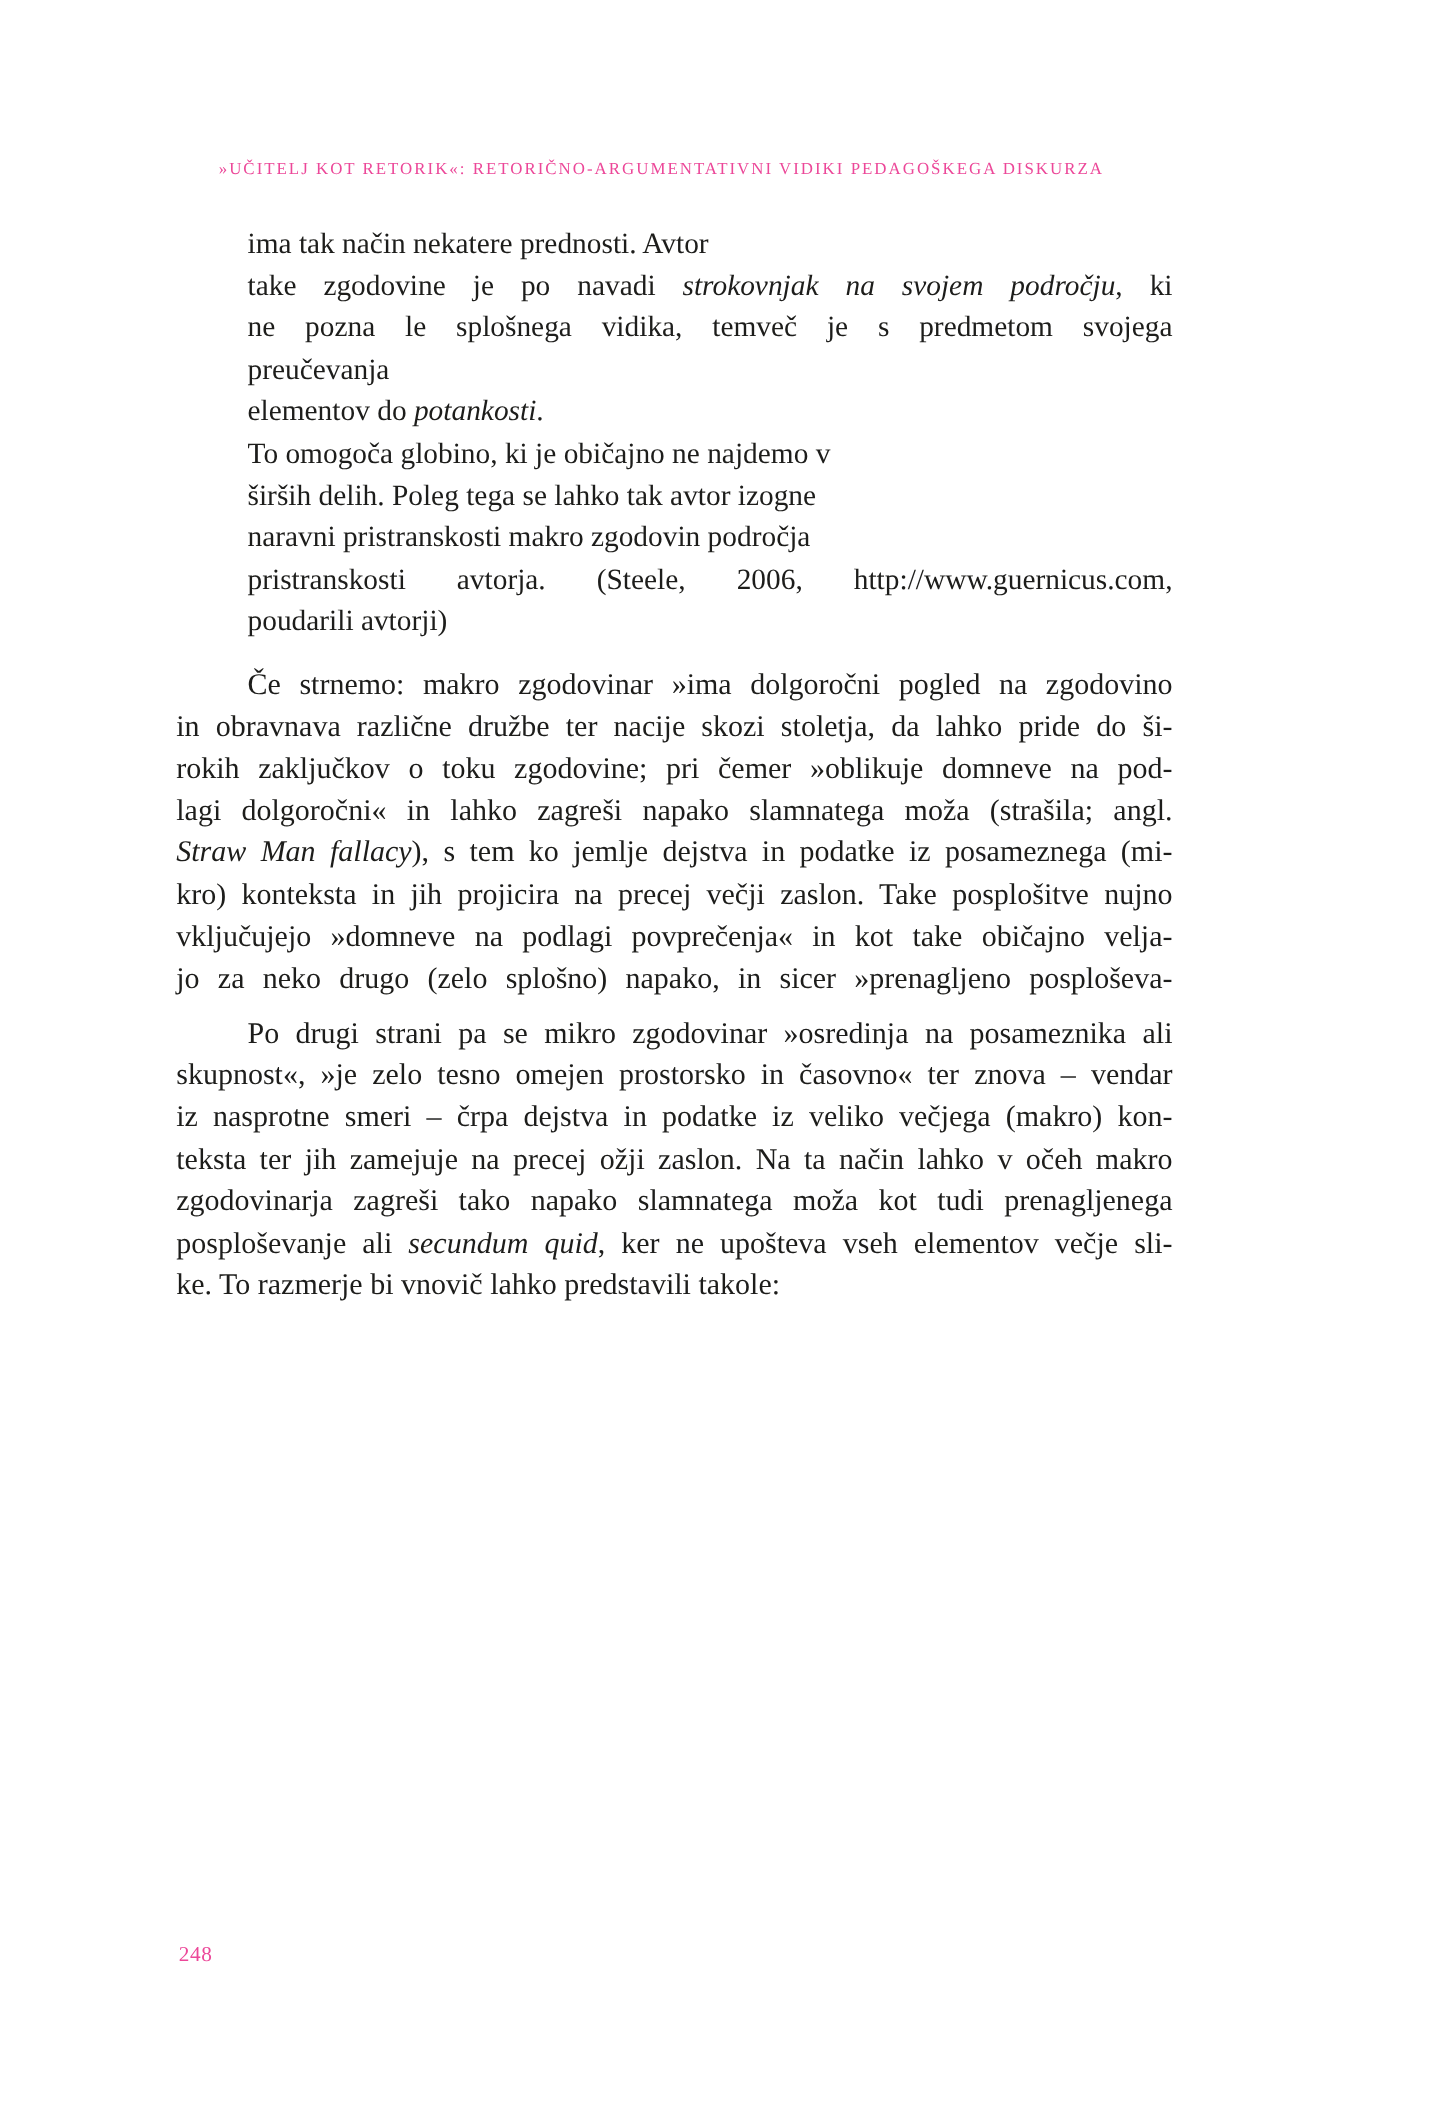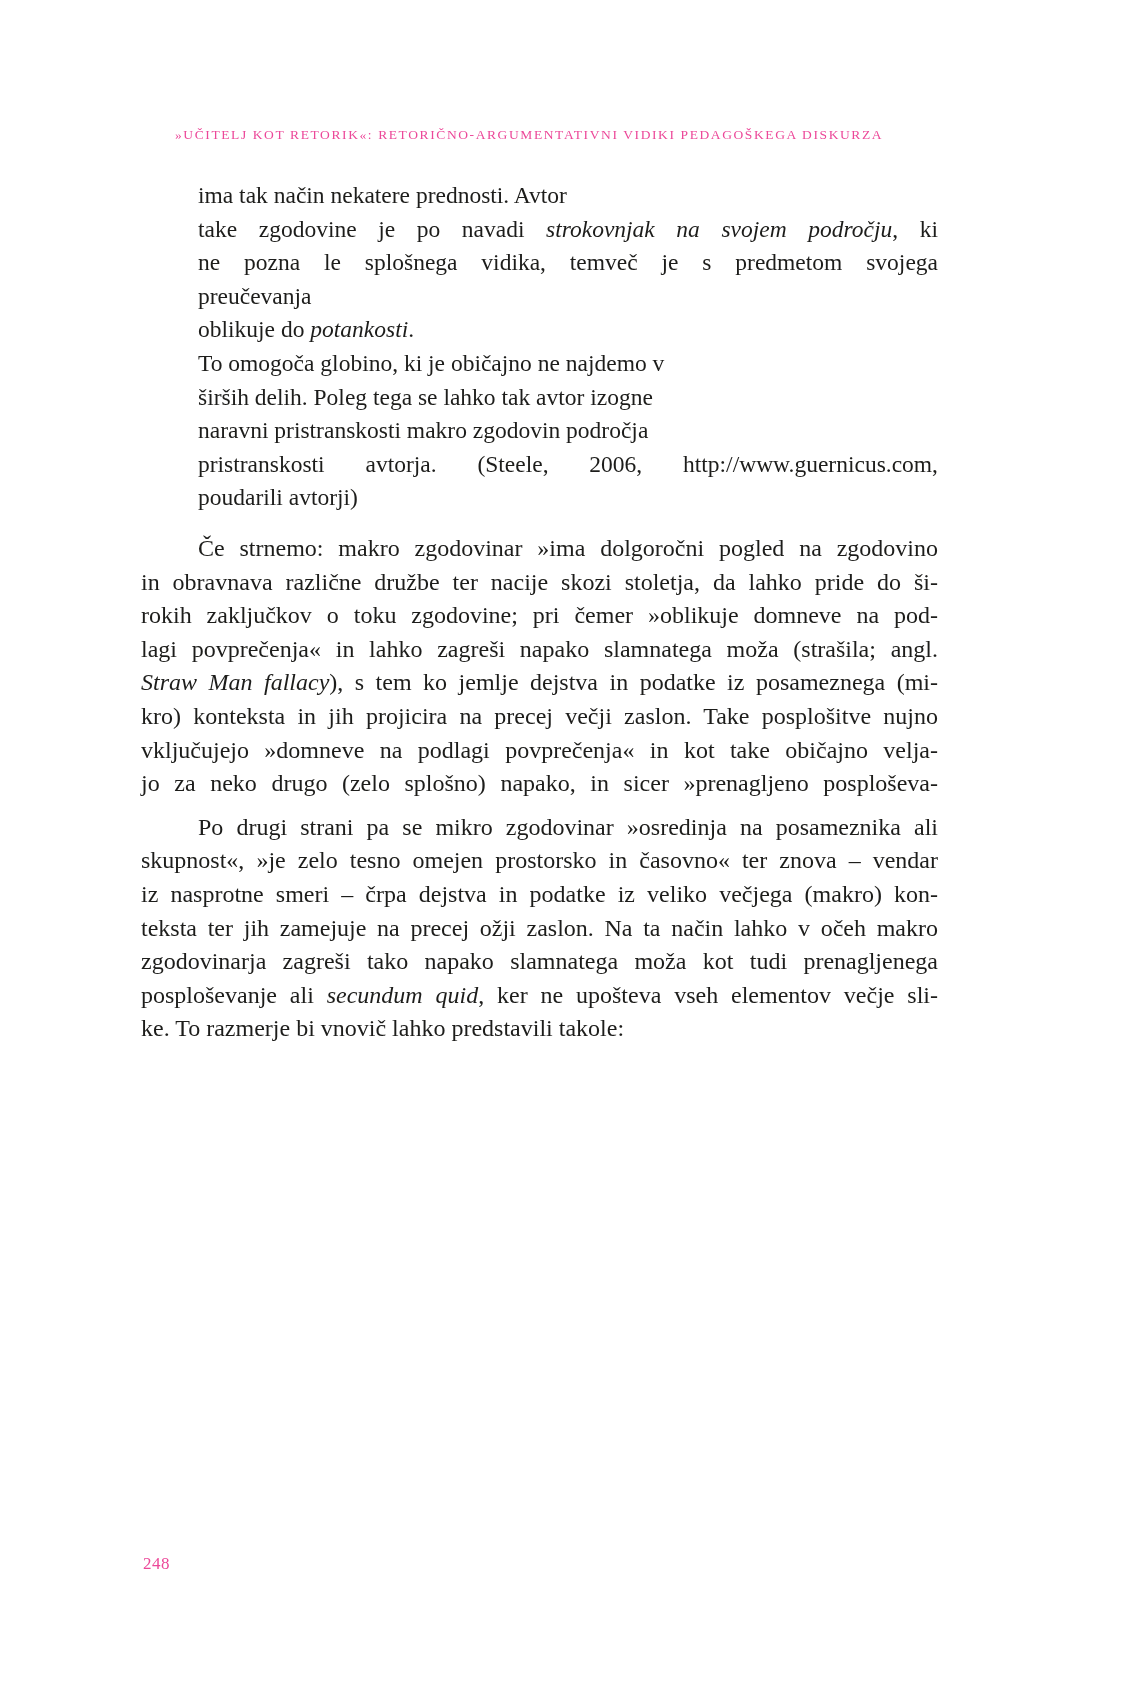--- a/index.html
+++ b/index.html
@@ -23,34 +23,34 @@
 </head>
 <body>
 
 <div class="running-head">»UČITELJ KOT RETORIK«: RETORIČNO-ARGUMENTATIVNI VIDIKI PEDAGOŠKEGA DISKURZA</div>
 
 <div class="quote" id="quote">
     <span class="ln"><span>ima tak način nekatere prednosti. Avtor</span></span>
     <span class="ln just"><span>take zgodovine je po navadi </span><em>strokovnjak na svojem področju</em><span>, ki</span></span>
     <span class="ln just"><span>ne pozna le splošnega vidika, temveč je s predmetom svojega</span></span>
     <span class="ln"><span>preučevanja</span></span>
-    <span class="ln"><span>oblikuje do </span><em>potankosti</em><span>.</span></span>
+    <span class="ln"><span>elementov do </span><em>potankosti</em><span>.</span></span>
     <span class="ln"><span>To omogoča globino, ki je običajno ne najdemo v</span></span>
     <span class="ln"><span>širših delih. Poleg tega se lahko tak avtor izogne</span></span>
     <span class="ln"><span>naravni pristranskosti makro zgodovin področja</span></span>
     <span class="ln just"><span>pristranskosti avtorja. (Steele, 2006, http://www.guernicus.com,</span></span>
     <span class="ln"><span>poudarili avtorji)</span></span>
   </div>
 
 <div class="body-text" id="body">
     <div class="para">
       <span class="ln first"><span>Če strnemo: makro zgodovinar »ima dolgoročni pogled na zgodovino</span></span>
       <span class="ln"><span>in obravnava različne družbe ter nacije skozi stoletja, da lahko pride do ši-</span></span>
       <span class="ln"><span>rokih zaključkov o toku zgodovine; pri čemer »oblikuje domneve na pod-</span></span>
-      <span class="ln"><span>lagi povprečenja« in lahko zagreši napako slamnatega moža (strašila; angl.</span></span>
+      <span class="ln"><span>lagi dolgoročni« in lahko zagreši napako slamnatega moža (strašila; angl.</span></span>
       <span class="ln"><em>Straw Man fallacy</em><span>), s tem ko jemlje dejstva in podatke iz posameznega (mi-</span></span>
       <span class="ln"><span>kro) konteksta in jih projicira na precej večji zaslon. Take posplošitve nujno</span></span>
       <span class="ln"><span>vključujejo »domneve na podlagi povprečenja« in kot take običajno velja-</span></span>
       <span class="ln"><span>jo za neko drugo (zelo splošno) napako, in sicer »prenagljeno posploševa-</span></span>
     </div>
     <div class="para">
       <span class="ln first"><span>Po drugi strani pa se mikro zgodovinar »osredinja na posameznika ali</span></span>
       <span class="ln"><span>skupnost«, »je zelo tesno omejen prostorsko in časovno« ter znova – vendar</span></span>
       <span class="ln"><span>iz nasprotne smeri – črpa dejstva in podatke iz veliko večjega (makro) kon-</span></span>
       <span class="ln"><span>teksta ter jih zamejuje na precej ožji zaslon. Na ta način lahko v očeh makro</span></span>

